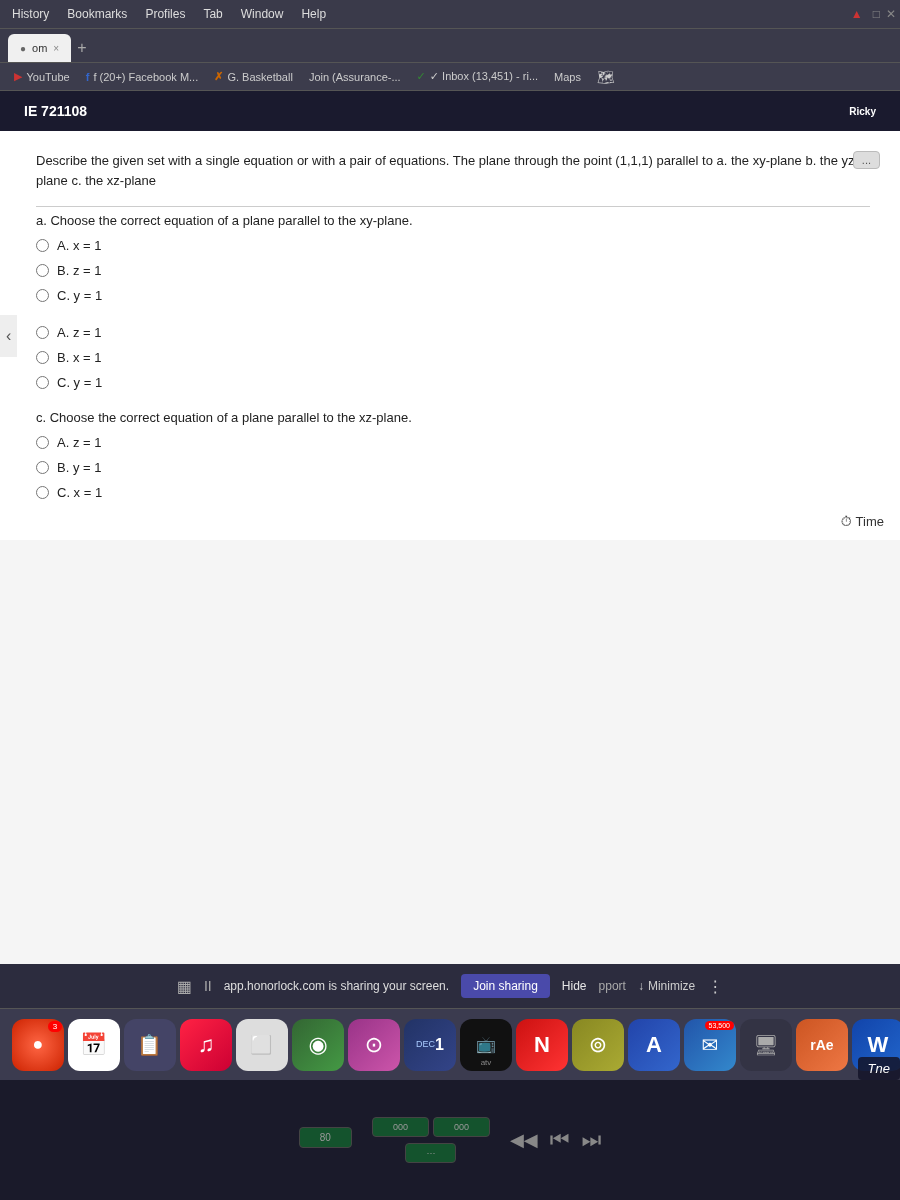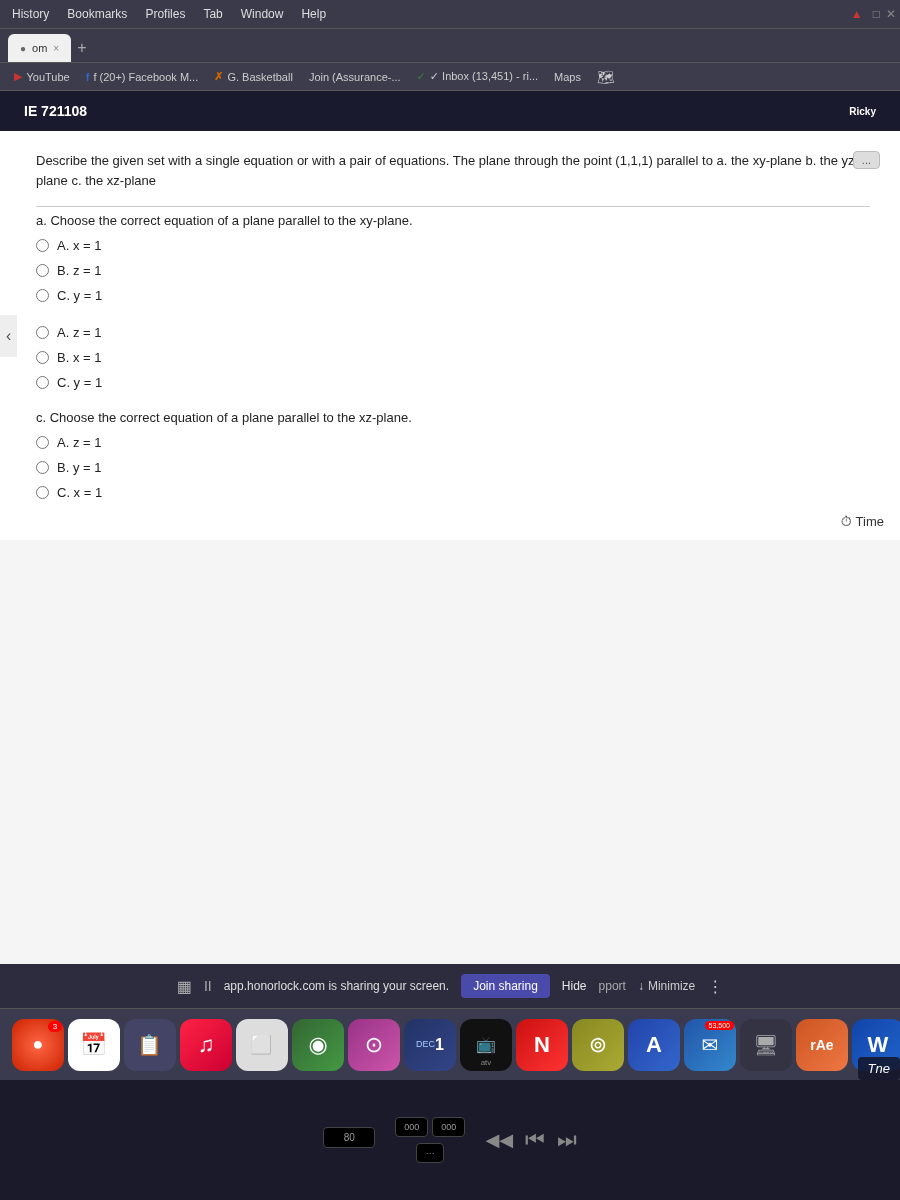--- a/index.html
+++ b/index.html
@@ -323,26 +323,26 @@
       align-items: center;
       gap: 6px;
     }
 
     .kb-top-row {
       display: flex;
       gap: 4px;
     }
 
     .kb-key {
-      background: #000000;
+      background: #14532d;
       color: #999;
       border: 1px solid #444;
       border-radius: 4px;
       font-size: 10px;
-      padding: 4px 8px;
+      padding: 4px 20px;
       min-width: 28px;
       text-align: center;
       cursor: pointer;
     }
 
     .kb-key-large {
       min-width: 52px;
     }
 
     .media-controls {

